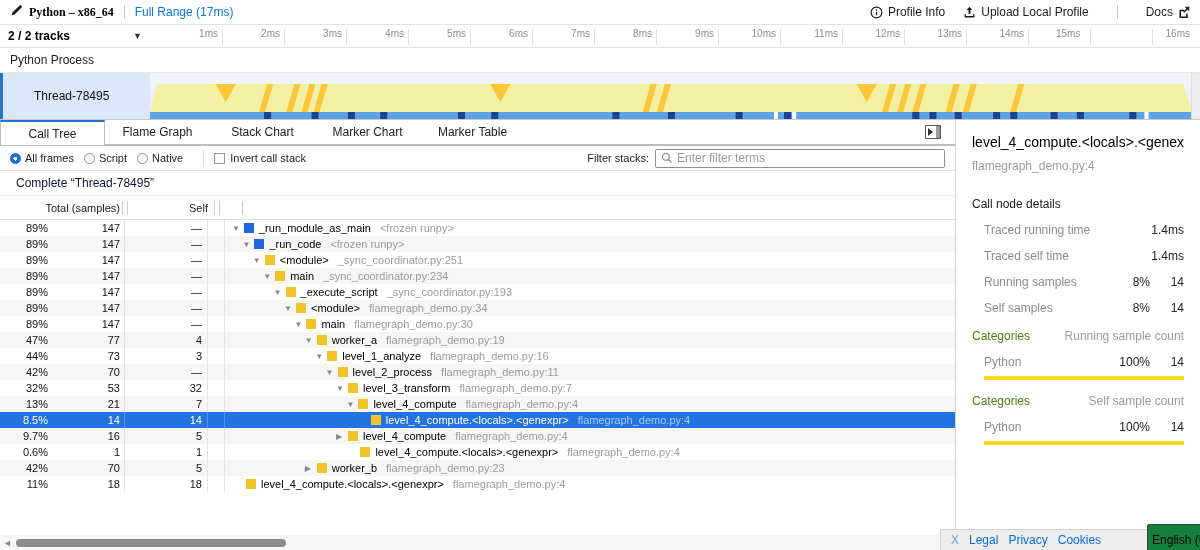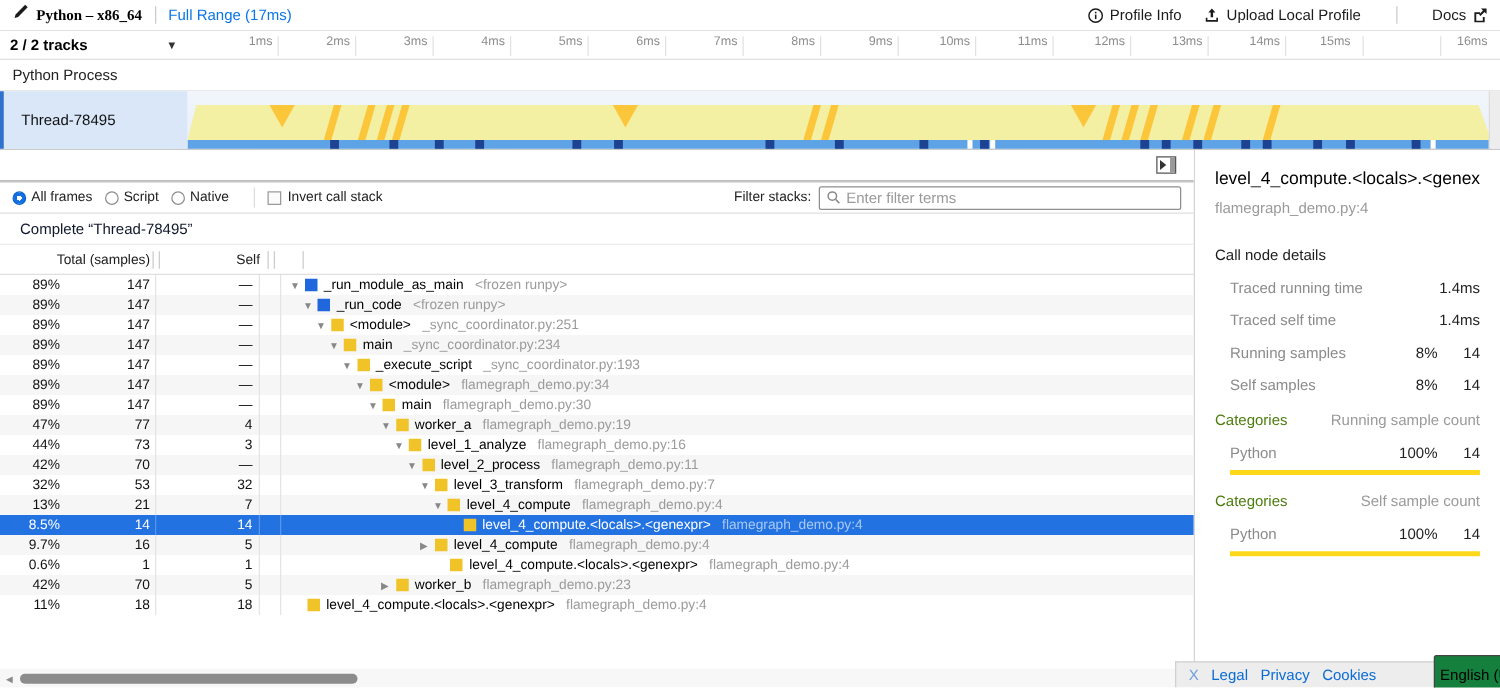--- a/index.html
+++ b/index.html
@@ -19,21 +19,21 @@
   .ruler-row { height:23px; background:#fff; border-bottom:1px solid #e0e0e0; position:relative; }
   .tracks-dd { position:absolute; left:0; top:0; width:150px; height:100%; display:flex; align-items:center; padding:0 8px; font-size:12px; cursor:pointer; }
   .tracks-dd b { font-weight:bold; margin-right:4px; }
   .tracks-dd .caret { margin-left:auto; font-size:9px; color:#333; }
   .tick { position:absolute; top:3px; font-size:10px; color:#8d8d8d; }
   .tickline { position:absolute; top:4px; width:1px; height:16px; background:#e2e2e2; }
 
   
   .process-row { height:25px; background:#fff; border-bottom:1px solid #e8e8e8; display:flex; align-items:center; padding-left:10px; font-size:12px; color:#222; }
   .thread-row { height:47px; display:flex; border-bottom:1px solid #c9c9c9; background:#eef3fa; position:relative; }
-  .thread-label { width:150px; background:#d9e7f9; border-left:3px solid #2e72cc; display:flex; align-items:center; padding-left:14px; font-size:12px; color:#111; }
+  .thread-label { width:150px; background:#d9e7f9; border-left:3px solid #2e72cc; display:flex; align-items:center; padding-left:31px; font-size:12px; color:#111; }
   .track-graph { position:relative; flex:1; background:linear-gradient(#f2f6fc,#e8eef8); }
   .vscroll-strip { position:absolute; right:0; top:0; width:9px; height:100%; background:#ededed; border-left:1px solid #ddd; }
 
   
   .main { position:absolute; left:0; top:120px; right:0; bottom:0; display:flex; }
   .content { width:955px; display:flex; flex-direction:column; background:#fff; }
   .sidebar { flex:1; border-left:1px solid #d4d4d4; background:#fff; padding:14px 16px; overflow:hidden; }
 
   
   .tabbar { height:26px; display:flex; border-bottom:1px solid #bdbdbd; background:#fff; position:relative; }
@@ -238,20 +238,27 @@
         <rect x="636" y="39" width="4" height="7" fill="#ffffff"></rect>
         <rect x="985" y="39" width="4" height="7" fill="#ffffff"></rect>
       </svg>
   </div>
   <div class="vscroll-strip"></div>
 </div>
 
 <div class="main">
   <div class="content">
     <div class="tabbar">
+      <div id="tabs" style="display: flex;">
+          <div class="tab selected">Call Tree</div>
+          <div class="tab">Flame Graph</div>
+          <div class="tab">Stack Chart</div>
+          <div class="tab">Marker Chart</div>
+          <div class="tab">Marker Table</div>
+        </div>
       <div class="filler">
         <span class="panel-toggle">
             <span class="tri"></span>
             <span class="bar"></span>
           </span>
       </div>
     </div>
 
     <div class="controls">
       <div id="radios" style="display: flex;">

